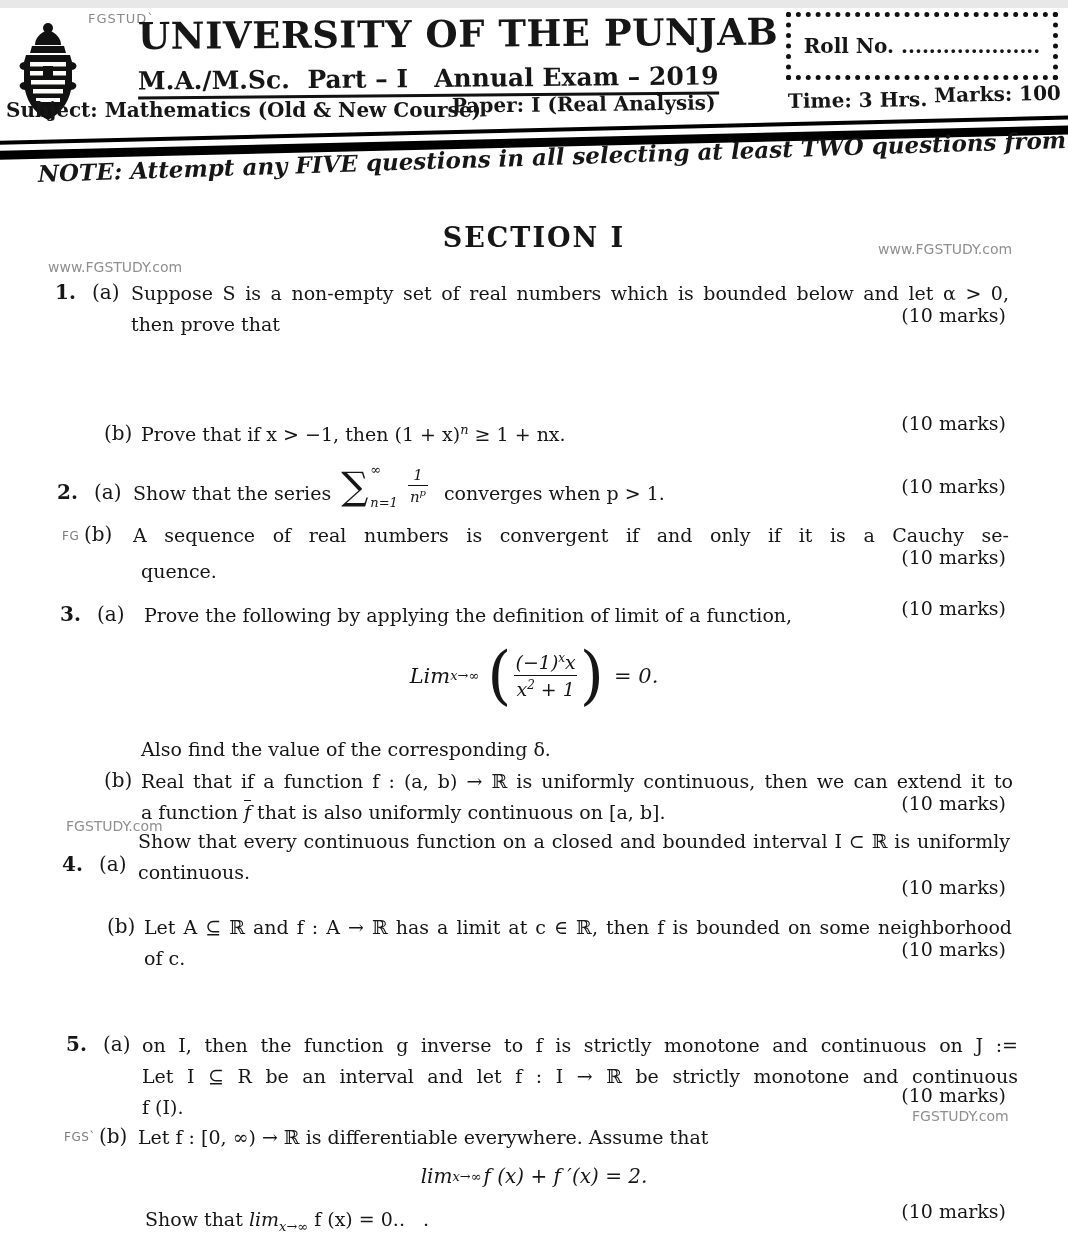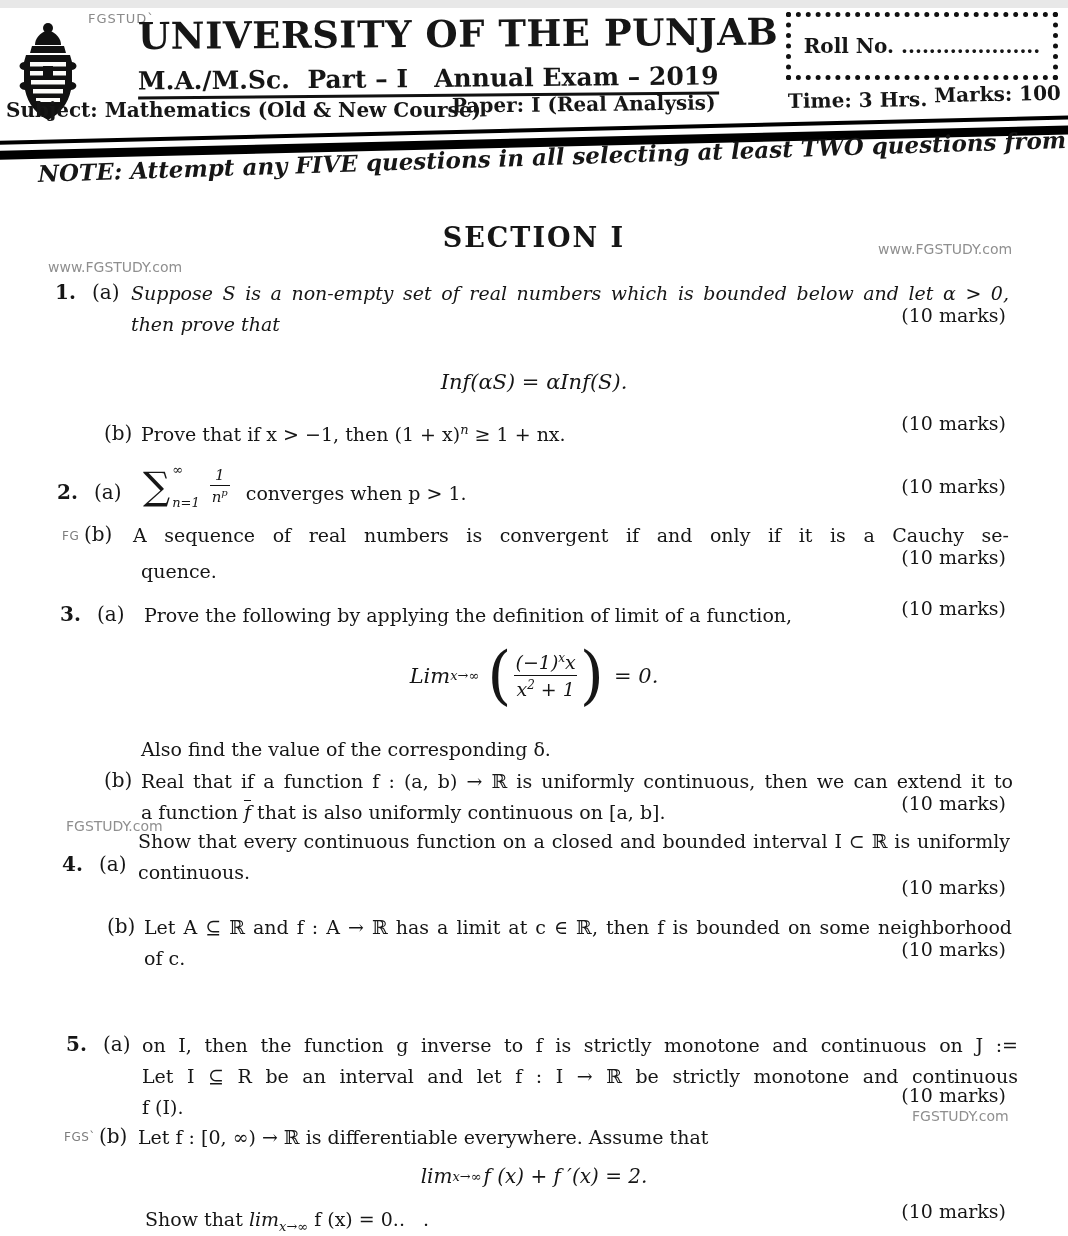--- a/index.html
+++ b/index.html
@@ -96,39 +96,37 @@
     <div class="r2"></div>
   </div>
 
   <div class="note">NOTE: Attempt any FIVE questions in all selecting at least TWO questions from each  section.</div>
   <div class="section-title">SECTION I</div>
   <div class="wm wm-sec-right">www.FGSTUDY.com</div>
   <div class="wm wm-sec-left">www.FGSTUDY.com</div>
 
   <div class="qnum" style="left:55px;top:272px;">1.</div>
   <div class="qlet" style="left:92px;top:272px;">(a)</div>
-  <div class="qtext" style="left:131px;top:270px;width:878px;font-style:italic;">
+  <div class="qtext" style="left:131px;top:270px;width:878px;">
     <div class="jl">Suppose S is a non-empty set of real numbers which is bounded below and let α &gt; 0,</div>
     <div>then prove that</div>
   </div>
   <div class="marksnote" style="top:296px;">(10 marks)</div>
-  <div class="formula" style="top:362px;">
-    <span>Inf(αS) = αInf(S).</span>
-  </div>
 
   <div class="qlet" style="left:104px;top:413px;">(b)</div>
   <div class="qtext" style="left:141px;top:411px;width:880px;">
     <span>Prove that if x &gt; −1, then (1 + x)</span><sup class="m">n</sup><span> ≥ 1 + nx.</span>
   </div>
   <div class="marksnote" style="top:404px;">(10 marks)</div>
 
   <div class="qnum" style="left:57px;top:472px;">2.</div>
   <div class="qlet" style="left:94px;top:472px;">(a)</div>
   <div class="qtext" style="left:133px;top:455px;width:880px;">
     <span class="limline">
+      <span style="margin-top:14px;">Show that the series</span>
       <span class="sumwrap">
         <span class="sigma">∑</span>
         <span class="sumlims">
           <span>∞</span>
           <span>n=1</span>
         </span>
         <span class="frac">
           <span class="num">1</span>
           <span class="den"><span>n</span><sup class="m" style="font-size:10px;">p</sup></span>
         </span>

